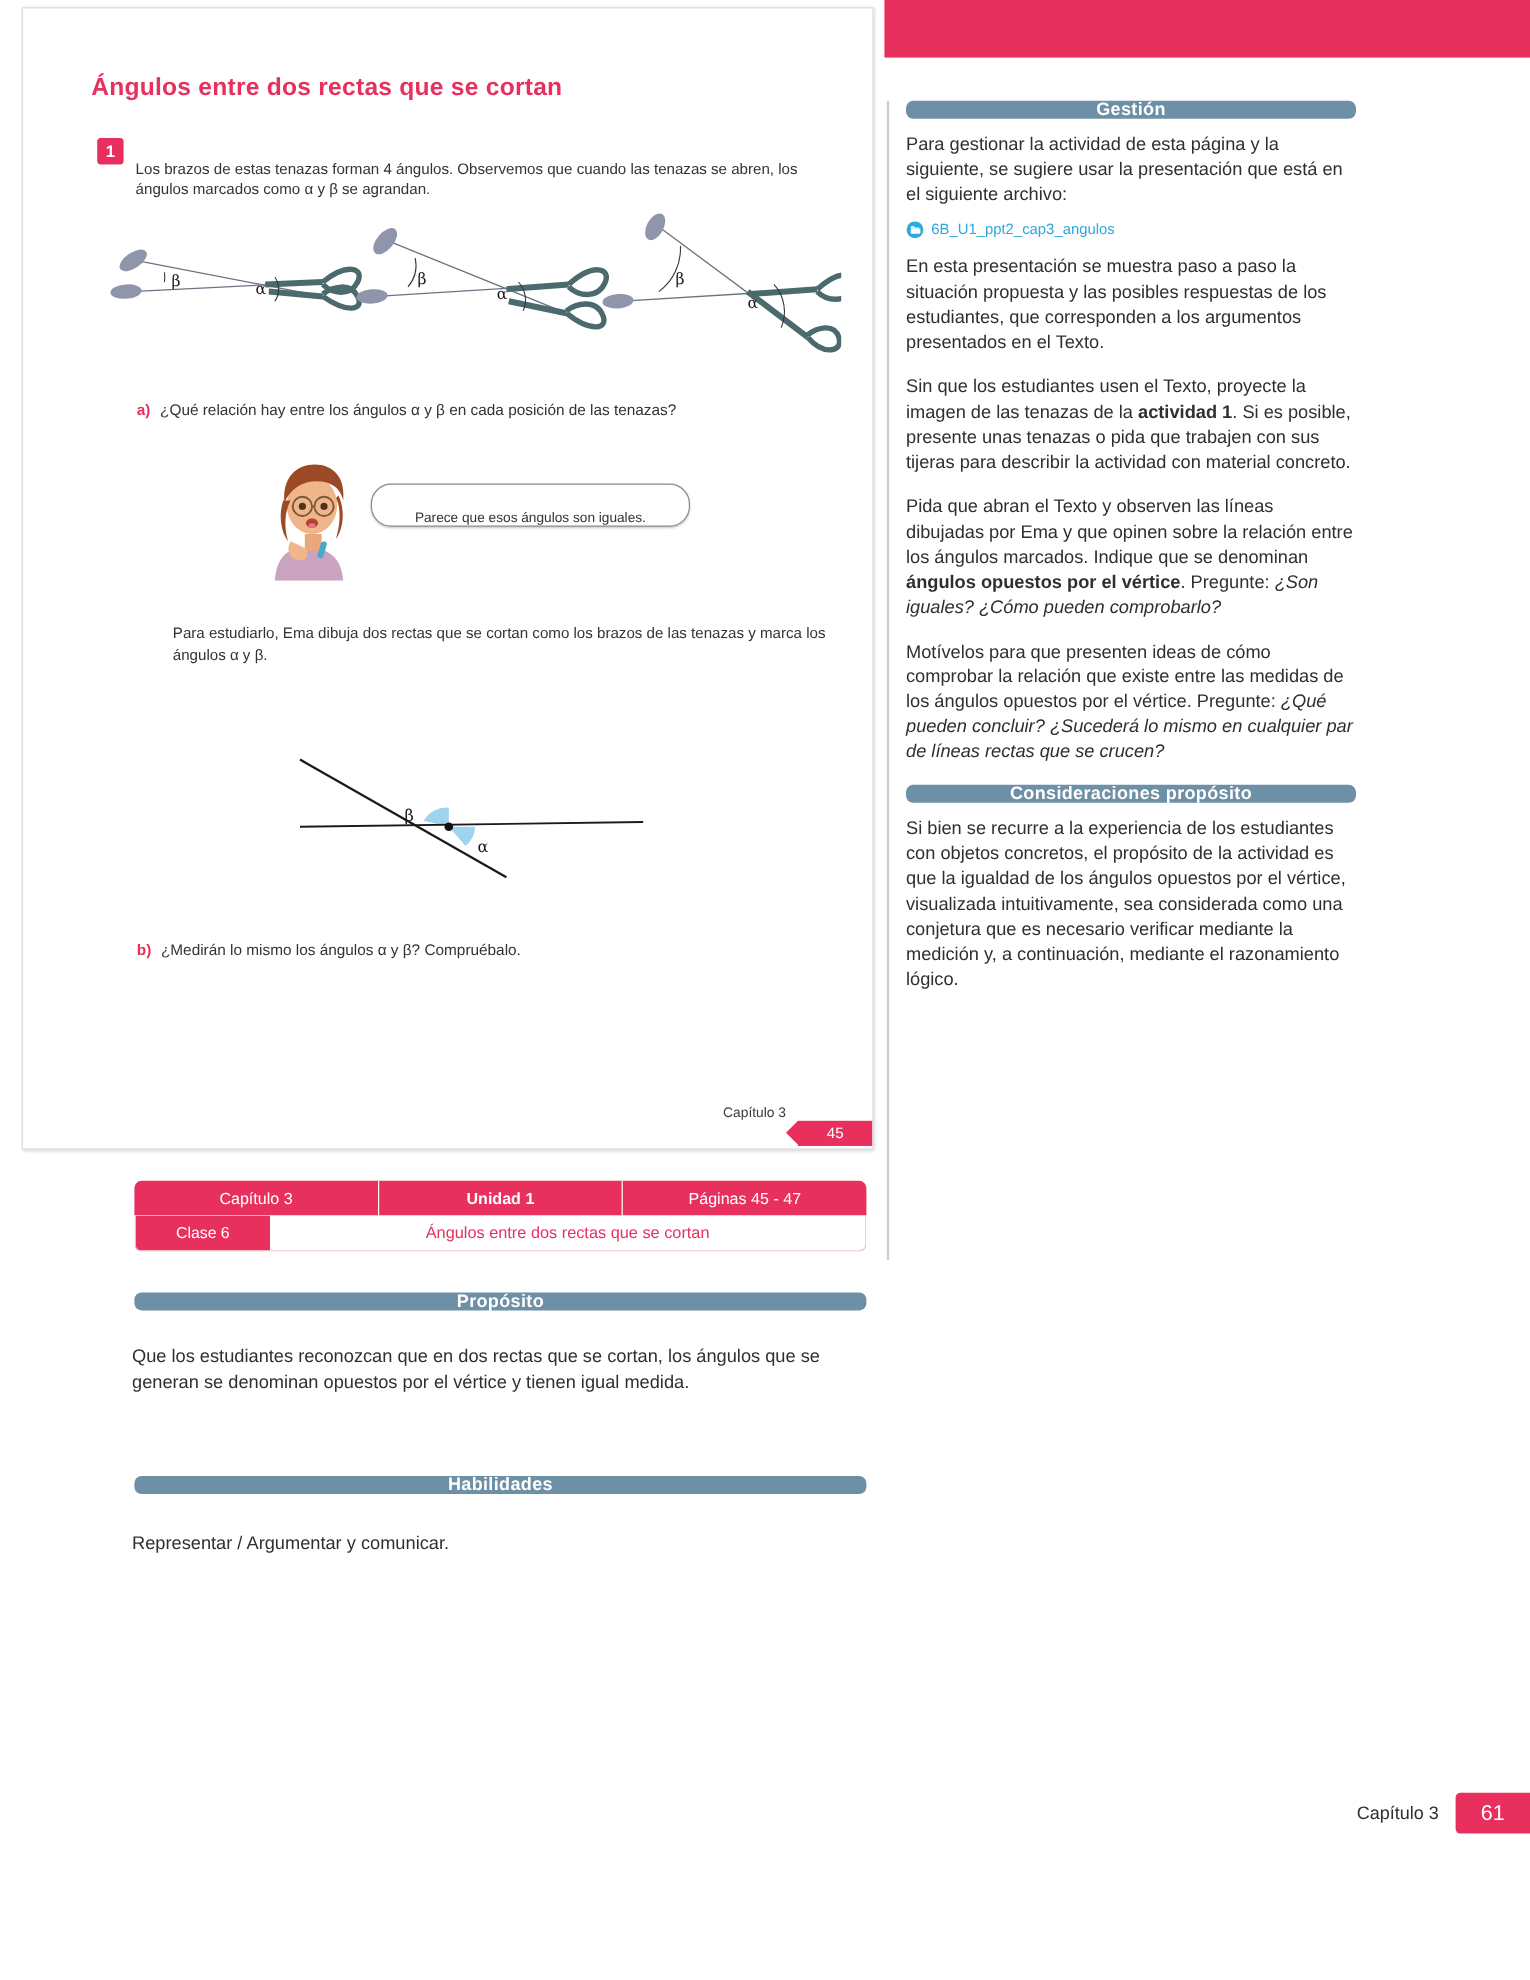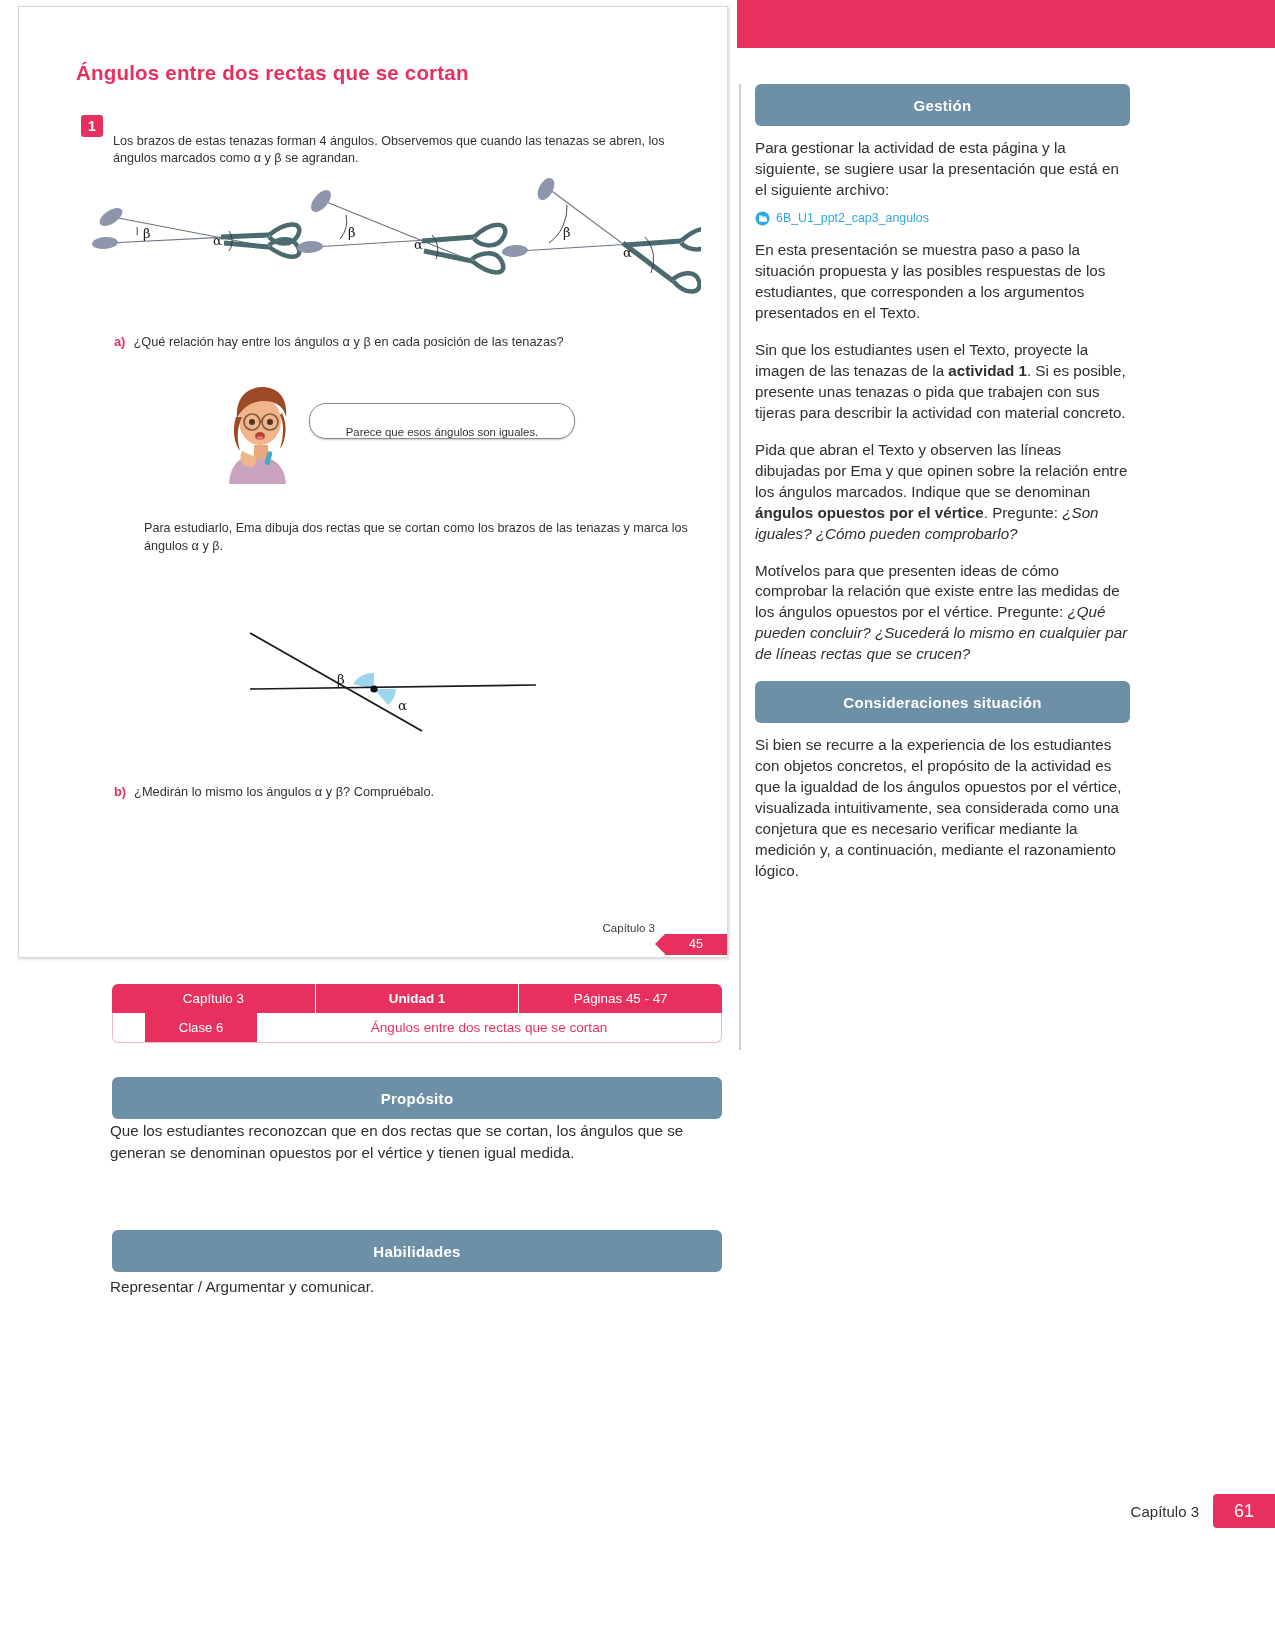--- a/index.html
+++ b/index.html
@@ -93,29 +93,29 @@
     font-size:13.4px;border-right:1.5px solid #ffffff;
   }
   .meta-row1 > div:last-child{border-right:none;}
   .meta-row2{
     display:flex;height:29px;background:#fff;align-items:stretch;
     border:1px solid #f0b9c8;border-top:none;border-radius:0 0 6px 6px;
     overflow:hidden;
   }
   .clase-cell{
     width:112px;background:#e8305f;color:#fff;
-    display:flex;align-items:center;justify-content:center;font-size:13.2px;margin-left:32px;
+    display:flex;align-items:center;justify-content:center;font-size:13.2px;
   }
   .clase-title{
     flex:1;display:flex;align-items:center;justify-content:center;
     color:#e8305f;font-size:13.6px;
   }
   
   .bar{
-    background:#6e90a6;color:#fff;height:42px;border-radius:6px;
+    background:#6e90a6;color:#fff;height:15px;border-radius:6px;
     display:flex;align-items:center;justify-content:center;
     font-size:15px;font-weight:bold;letter-spacing:.3px;
   }
   .bar-proposito{position:absolute;left:112px;top:1077px;width:610px;}
   .bar-habilidades{position:absolute;left:112px;top:1230px;width:610px;}
   .body-txt{
     font-size:15.2px;line-height:1.42;color:#2f2f2f;
   }
   .txt-proposito{position:absolute;left:110px;top:1120px;width:616px;}
   .txt-habilidades{position:absolute;left:110px;top:1276px;width:616px;}
@@ -310,21 +310,21 @@
 
 
   <p>
     <span>Pida que abran el Texto y observen las líneas dibujadas por Ema y que opinen sobre la relación entre los ángulos marcados. Indique que se denominan </span><span class="bold">ángulos opuestos por el vértice</span><span>. Pregunte: </span><span class="italic">¿Son iguales? ¿Cómo pueden comprobarlo?</span>
   </p>
 
   <p>
     <span>Motívelos para que presenten ideas de cómo comprobar la relación que existe entre las medidas de los ángulos opuestos por el vértice. Pregunte: </span><span class="italic">¿Qué pueden concluir? ¿Sucederá lo mismo en cualquier par de líneas rectas que se crucen?</span>
   </p>
 
-  <div class="bar bar-consid">Consideraciones situación</div>
+  <div class="bar bar-consid">Consideraciones propósito</div>
 
   <p>Si bien se recurre a la experiencia de los estudiantes con objetos concretos, el propósito de la actividad es que la igualdad de los ángulos opuestos por el vértice, visualizada intuitivamente, sea considerada como una conjetura que es necesario verificar mediante la medición y, a continuación, mediante el razonamiento lógico.</p>
 </div>
 
 <div class="page-footer">
   <span class="cap">Capítulo 3</span>
   <span class="num">61</span>
 </div>
 
 </body></html>

